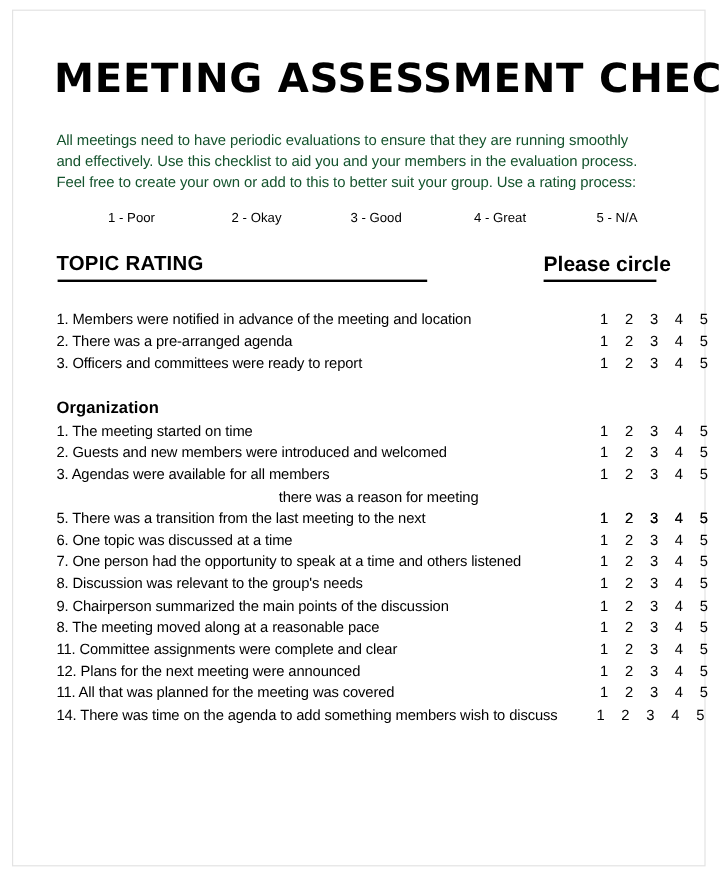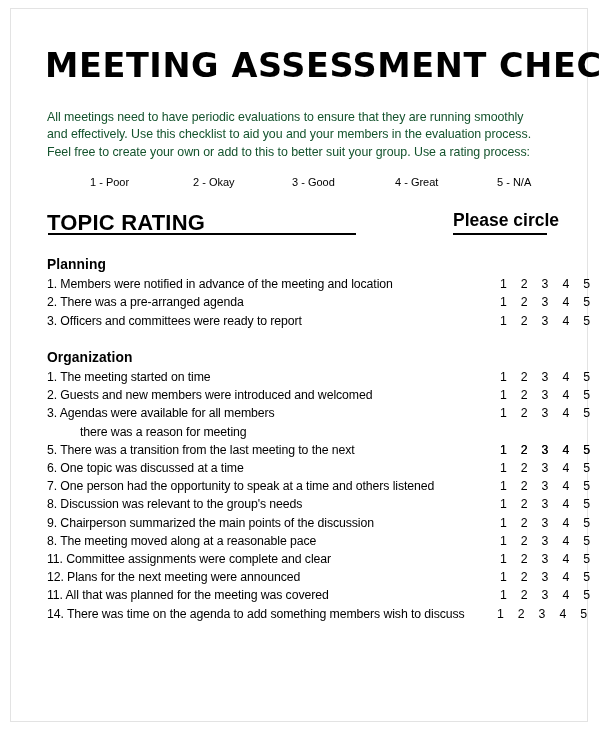--- a/index.html
+++ b/index.html
@@ -74,21 +74,21 @@
   
   .col-header {
     position: relative;
     height: 30px;
     margin-top: 14px;
   }
   .col-head-topic {
     position: absolute;
     left: 0;
     top: 0;
-    font-size: 22px;
+    font-size: 17px;
     font-weight: bold;
     letter-spacing: 0.2px;
     white-space: nowrap;
   }
   .topic-rule {
     position: absolute;
     left: 1px;
     top: 23px;
     width: 308px;
     height: 2px;
@@ -129,20 +129,21 @@
     line-height: 18.2px;
   }
 
   .row-text {
     display: block;
     white-space: nowrap;
     letter-spacing: -0.1px;
   }
   .row-text.cont {
     padding-left: 33px;
+    text-align: center;
   }
 
   
   .ratings {
     position: absolute;
     top: 0;
     left: 409px;
     width: 100px;
     white-space: nowrap;
     font-size: 12.3px;
@@ -181,21 +182,20 @@
 
     <div class="col-header">
       <div class="col-head-topic">TOPIC RATING</div>
       <div class="topic-rule"></div>
       <div class="col-head-circle">Please circle</div>
       <div class="circle-rule"></div>
     </div>
 
     <div id="sections-host">
         <div class="section">
-          <div class="section-title">Planning</div>
           <div class="row">
             <span class="row-text">1. Members were notified in advance of the meeting and location</span>
             <div class="ratings"><span class="rating-num">1</span><span class="rating-num">2</span><span class="rating-num">3</span><span class="rating-num">4</span><span class="rating-num">5</span></div>
           </div>
           <div class="row">
             <span class="row-text">2. There was a pre-arranged agenda</span>
             <div class="ratings"><span class="rating-num">1</span><span class="rating-num">2</span><span class="rating-num">3</span><span class="rating-num">4</span><span class="rating-num">5</span></div>
           </div>
           <div class="row">
             <span class="row-text">3. Officers and committees were ready to report</span>

